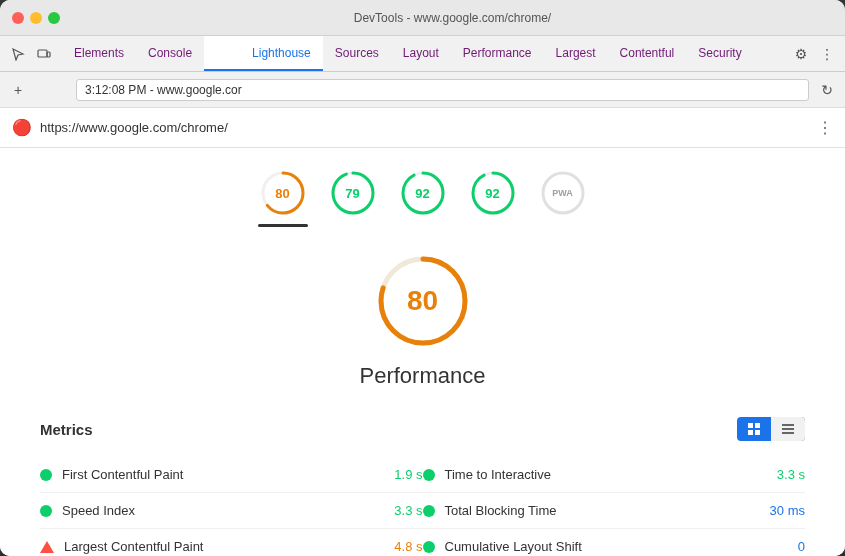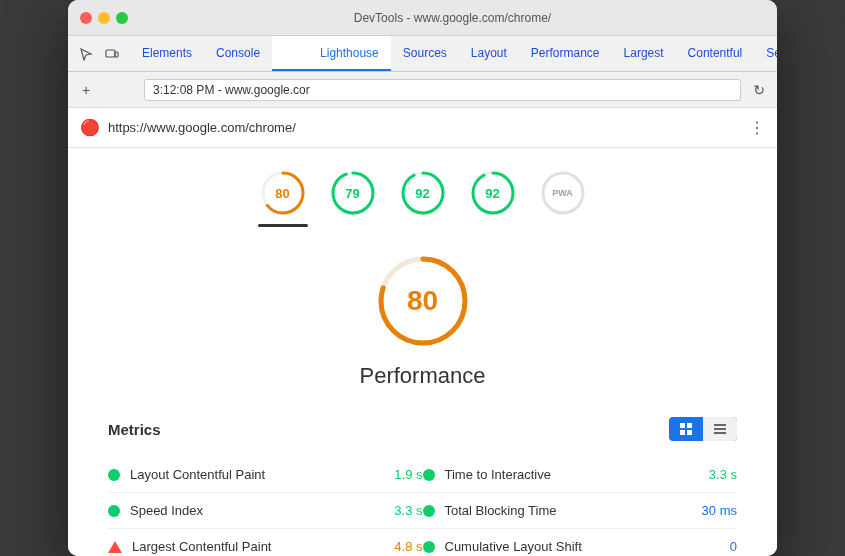--- a/index.html
+++ b/index.html
@@ -5,21 +5,21 @@
     * { box-sizing: border-box; margin: 0; padding: 0; }
     body {
       font-family: -apple-system, BlinkMacSystemFont, 'Segoe UI', sans-serif;
       background: #3a3a3a;
       display: flex;
       justify-content: center;
       align-items: center;
       min-height: 100vh;
     }
     .window {
-      width: 709px;
+      width: 845px;
       height: 556px;
       background: #ffffff;
       border-radius: 10px;
       overflow: hidden;
       box-shadow: 0 20px 60px rgba(0,0,0,0.5);
       display: flex;
       flex-direction: column;
     }
     
     .title-bar {
@@ -77,21 +77,21 @@
     }
     .tabs-list {
       display: flex;
       align-items: stretch;
     }
     .tab {
       padding: 0 12px;
       display: flex;
       align-items: center;
       font-size: 12px;
-      color: #1d4ed8;
+      color: #701a75;
       cursor: pointer;
       border-bottom: 2px solid transparent;
       white-space: nowrap;
     }
     .tab.active {
       color: #1a73e8;
       border-bottom: 2px solid #1a73e8;
       background: #fff;
       padding-left: 48px;
     }
@@ -432,21 +432,21 @@
             </svg>
           </div>
         </div>
       </div>
 
       <div class="metrics-grid">
 
         <div>
           <div class="metric-row">
             <div class="metric-dot dot-green"></div>
-            <span class="metric-name">Layout Contentful Paint</span>
+            <span class="metric-name">First Contentful Paint</span>
             <span class="metric-value val-green">1.9 s</span>
           </div>
           <div class="metric-row">
             <div class="metric-dot dot-green"></div>
             <span class="metric-name">Speed Index</span>
             <span class="metric-value val-green">3.3 s</span>
           </div>
           <div class="metric-row">
             <div class="metric-triangle"></div>
             <span class="metric-name">Largest Contentful Paint</span>

